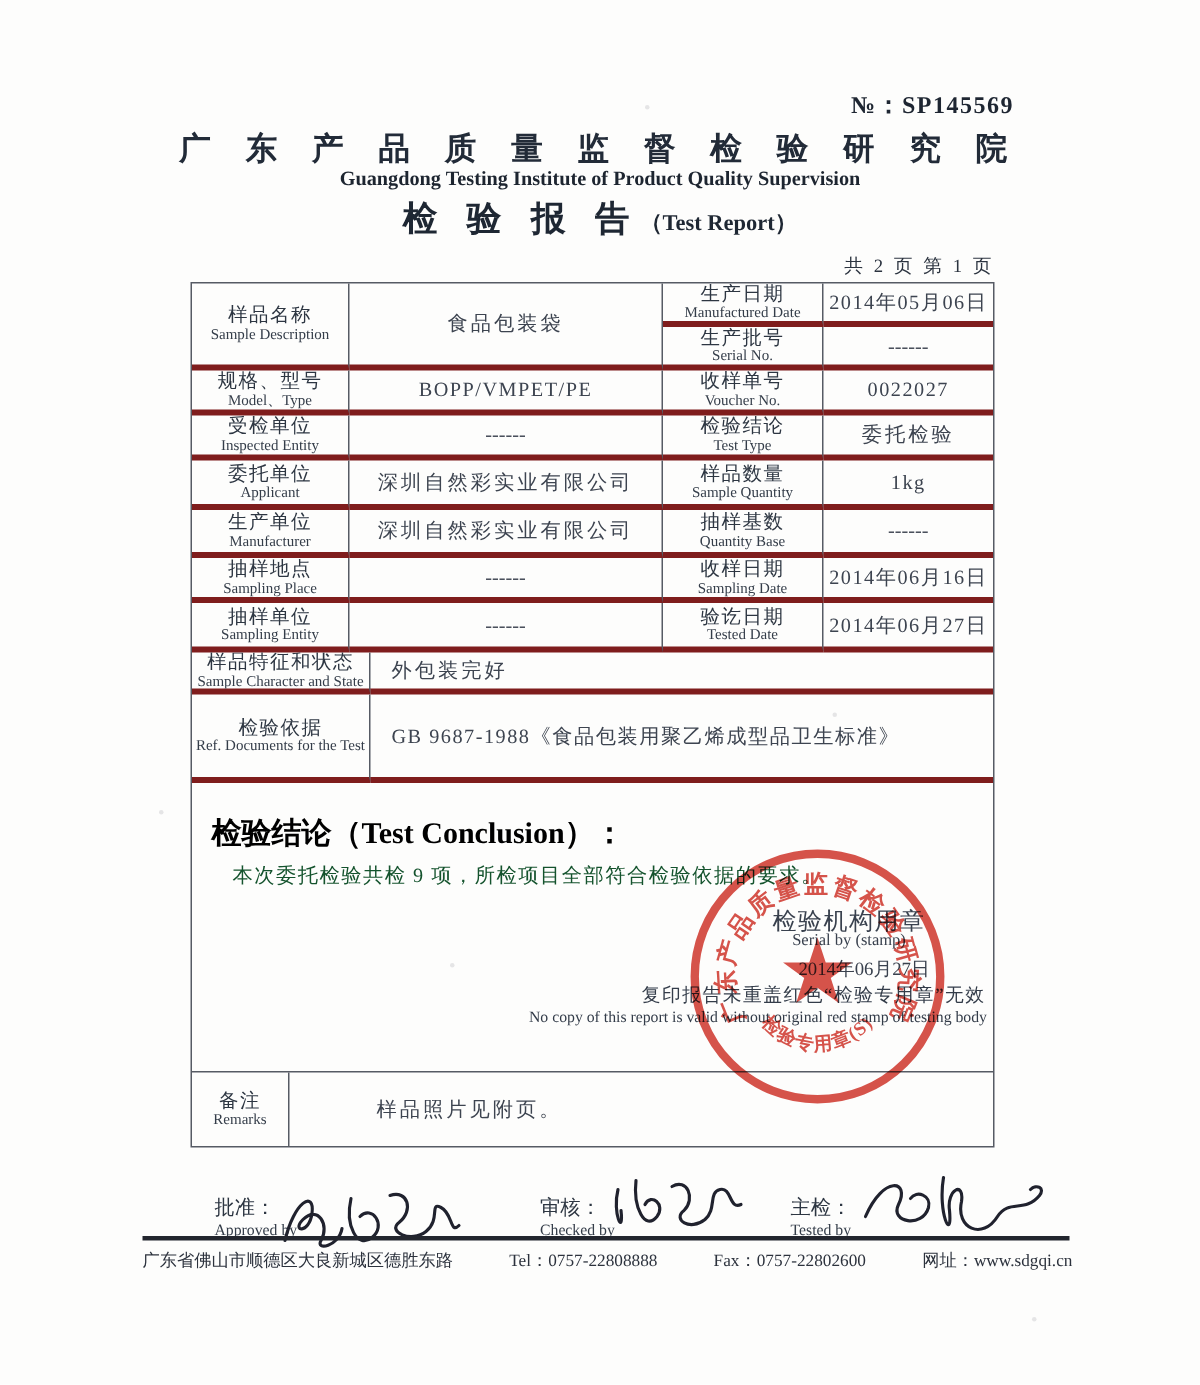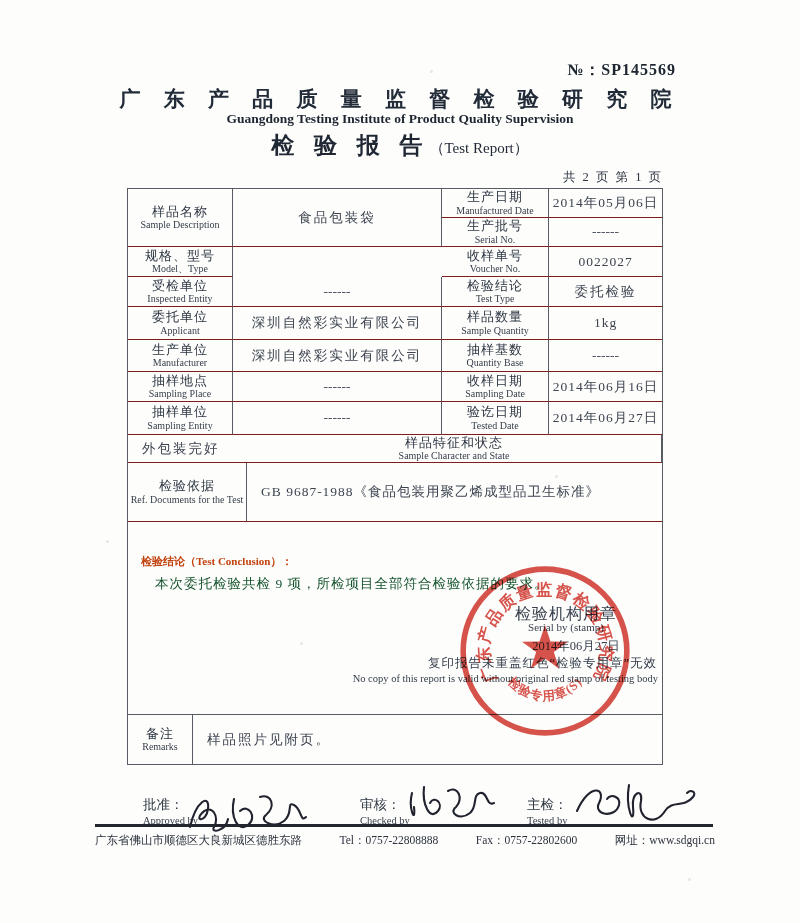--- a/index.html
+++ b/index.html
@@ -11,46 +11,46 @@
   }
   .abs{position:absolute;}
 
   
   .report-no{top:60px;right:124px;font-size:16px;font-weight:bold;color:#1e2632;letter-spacing:1px;}
   .title-cn{top:85px;left:0;width:100%;text-align:center;font-size:21px;font-weight:bold;
             letter-spacing:9px;color:#222b38;}
   .title-en{top:111px;left:0;width:100%;text-align:center;font-size:13.5px;font-weight:bold;color:#1d2530;}
   .report-title{top:130px;left:0;width:100%;text-align:center;color:#1e2733;}
   .report-title .cn{font-size:23px;font-weight:bold;letter-spacing:7px;}
-  .report-title .en{font-size:15px;font-weight:normal;letter-spacing:0;}
+  .report-title .en{font-size:15px;font-weight:bold;letter-spacing:0;}
   .page-info{top:169px;left:127px;width:536px;text-align:right;font-size:12.5px;color:#2c3440;letter-spacing:2px;}
 
   
   .report-table{left:127px;top:188px;width:536px;height:577px;border:1px solid #565b64;box-sizing:border-box;}
   .tsec{display:grid;}
   .secA{grid-template-columns:105px 209px 107px 113px;
         grid-template-rows:29px 29px 30px 30px 33px 32px 30px 33px;}
   .secB{grid-template-columns:119px 415px;grid-template-rows:28px 59px;}
   .secC{position:relative;height:193px;border-bottom:1px solid #565b64;box-sizing:border-box;}
-  .secD{grid-template-columns:65px 469px;grid-template-rows:49px;}
-  .cell{border-right:1px solid #565b64;border-bottom:1px solid #7f1d1d;
+  .secD{grid-template-columns:65px 469px;grid-template-rows:49px;gap:44px;}
+  .cell{border-right:1px solid #565b64;border-bottom:4px solid #7f1d1d;
         display:flex;align-items:center;justify-content:center;box-sizing:border-box;
         overflow:hidden;}
   .cell.nr{border-right:none;}
   .cell.nb{border-bottom:none;}
   .lbl{flex-direction:column;line-height:1.18;text-align:center;padding:1px 2px;}
   .lbl .cn{font-size:13px;color:#2d3642;letter-spacing:1px;}
   .lbl .en{font-size:10px;color:#343d49;}
   .val{font-size:13.5px;color:#3d4450;letter-spacing:1px;}
   .val.cjk{letter-spacing:2px;}
   .val.left{justify-content:flex-start;padding-left:14px;}
   .dash{letter-spacing:0;color:#4a505c;}
 
   
-  .concl-heading{top:32px;left:13px;font-size:11px;font-weight:bold;color:#c2410c;}
+  .concl-heading{top:20px;left:13px;font-size:20px;font-weight:bold;color:#000000;}
   .concl-body{top:53px;left:27px;font-size:13.5px;color:#14532d;letter-spacing:1px;}
   .stamp-cn{top:82px;left:343px;width:190px;text-align:center;font-size:16px;color:#39414e;letter-spacing:1px;}
   .stamp-en{top:99px;left:343px;width:190px;text-align:center;font-size:11px;color:#39414e;}
   .stamp-date{top:116px;left:348px;width:200px;text-align:center;font-size:12.5px;color:#39414e;}
   .notice-cn{top:133px;right:5px;font-size:12.5px;color:#333c49;letter-spacing:1px;}
   .notice-en{top:151px;right:4px;font-size:10.5px;color:#333c49;}
 
   .seal{left:452px;top:558px;width:186px;height:186px;mix-blend-mode:multiply;opacity:.88;}
 
   
@@ -95,20 +95,21 @@
     <div class="cell lbl" style="grid-area:2/3/3/4">
       <span class="cn">生产批号</span>
       <span class="en">Serial No.</span>
     </div>
     <div class="cell val nr dash" style="grid-area:2/4/3/5">------</div>
 
     <div class="cell lbl" style="grid-area:3/1/4/2">
       <span class="cn">规格、型号</span>
       <span class="en">Model、Type</span>
     </div>
+    <div class="cell val" style="grid-area:3/2/4/3">BOPP/VMPET/PE</div>
     <div class="cell lbl" style="grid-area:3/3/4/4">
       <span class="cn">收样单号</span>
       <span class="en">Voucher No.</span>
     </div>
     <div class="cell val nr" style="grid-area:3/4/4/5">0022027</div>
 
     <div class="cell lbl" style="grid-area:4/1/5/2">
       <span class="cn">受检单位</span>
       <span class="en">Inspected Entity</span>
     </div>
@@ -158,25 +159,25 @@
     </div>
     <div class="cell val dash" style="grid-area:8/2/9/3">------</div>
     <div class="cell lbl" style="grid-area:8/3/9/4">
       <span class="cn">验讫日期</span>
       <span class="en">Tested Date</span>
     </div>
     <div class="cell val nr" style="grid-area:8/4/9/5">2014年06月27日</div>
   </div>
 
   <div class="tsec secB">
-    <div class="cell val nr left cjk">外包装完好</div>
     <div class="cell lbl">
       <span class="cn">样品特征和状态</span>
       <span class="en">Sample Character and State</span>
     </div>
+    <div class="cell val nr left cjk">外包装完好</div>
     <div class="cell lbl">
       <span class="cn">检验依据</span>
       <span class="en">Ref. Documents for the Test</span>
     </div>
     <div class="cell val nr left">GB 9687-1988《食品包装用聚乙烯成型品卫生标准》</div>
   </div>
 
   <div class="secC">
     <div class="abs concl-heading">检验结论（Test Conclusion）：</div>
     <div class="abs concl-body">本次委托检验共检 9 项，所检项目全部符合检验依据的要求。</div>

